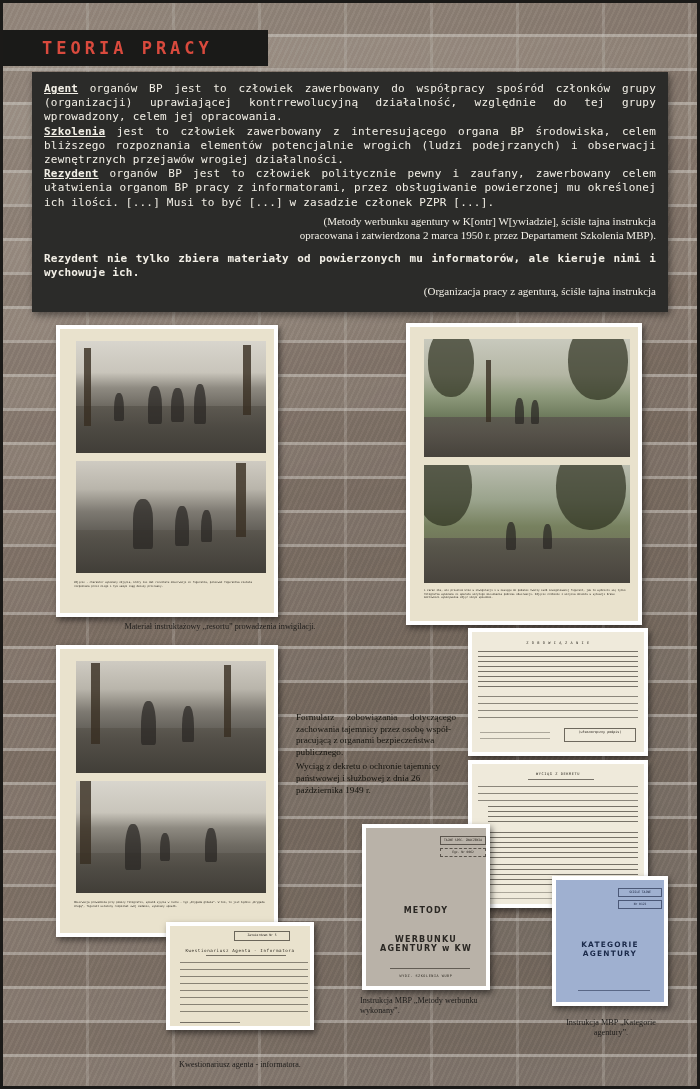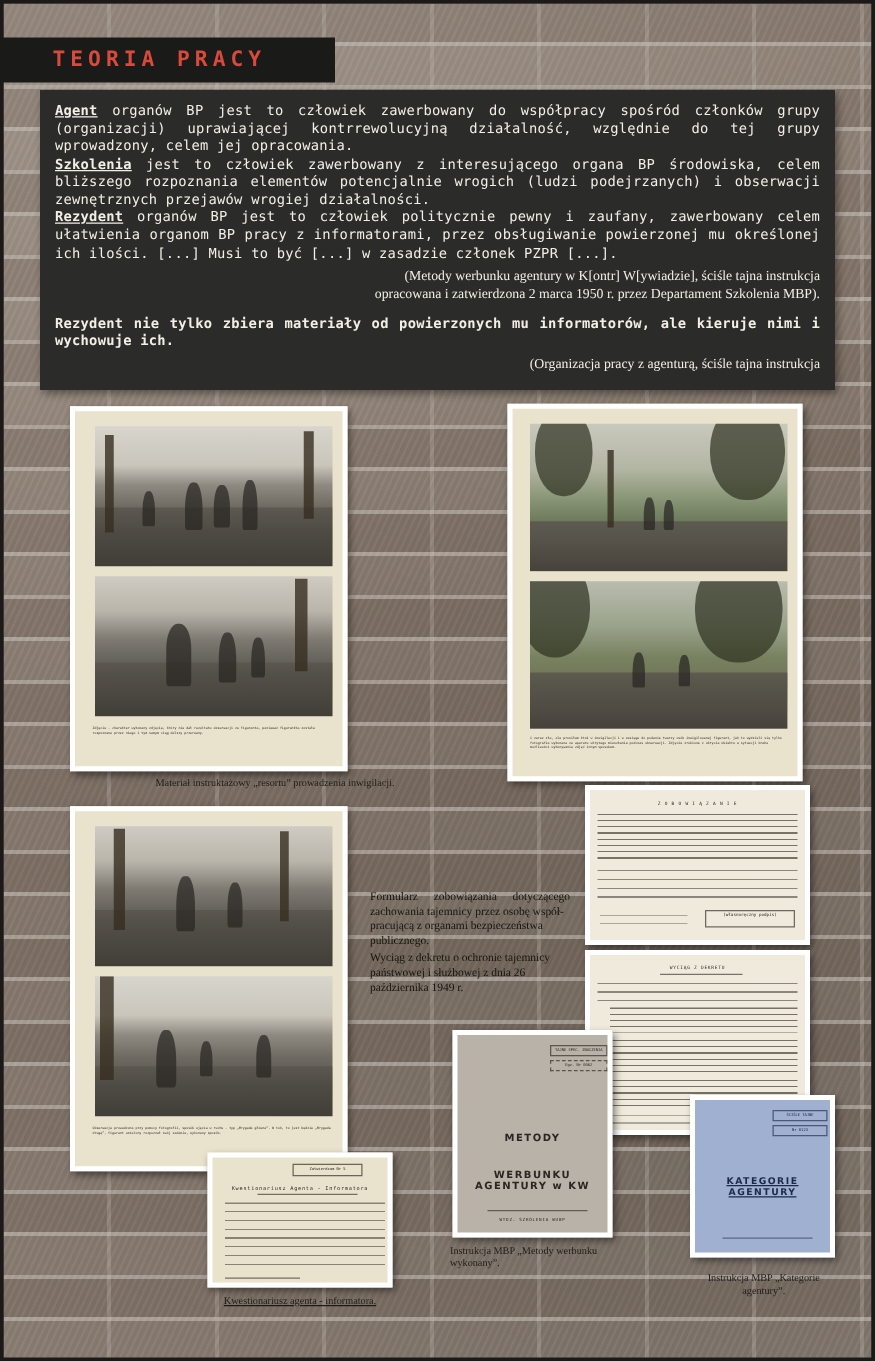--- a/index.html
+++ b/index.html
@@ -386,37 +386,37 @@
   <div class="lines faint" style="left:16px; top:128px; height:10px;"></div>
 </div>
 
 <div class="frame paper" style="left:166px; top:922px; width:148px; height:108px;">
   <div class="stamp-box" style="left:64px; top:5px; width:56px; height:10px; font-size:3px;">Zatwierdzam Nr 5</div>
   <div class="hdr-small" style="top:22px; font-size:4.2px;">Kwestionariusz Agenta - Informatora</div>
   <div class="rule" style="left:36px; top:29px; width:80px;"></div>
   <div class="lines sparse" style="left:10px; top:36px; width:128px; height:54px;"></div>
   <div class="rule" style="left:10px; top:96px; width:60px;"></div>
 </div>
-<div class="caption" style="left:150px; top:1036px; width:180px;text-decoration:underline;">Kwestionariusz agenta - informatora.</div>
+<div class="caption" style="left:150px; top:1060px; width:180px;">Kwestionariusz agenta - informatora.</div>
 
 <div class="frame paper-grey" style="left:362px; top:824px; width:128px; height:166px;">
   <div class="stamp-box" style="left:74px; top:8px; width:46px; height:9px; font-size:3px;">TAJNE SPEC. ZNACZENIA</div>
   <div class="stamp-box" style="left:74px; top:20px; width:46px; height:9px; font-size:3px; border-style:dashed;">
     <span>Egz. Nr</span>
     <span>0062</span>
   </div>
   <div class="cover-title" style="top:78px;">METODY</div>
   <div class="cover-title" style="top:107px;">WERBUNKU AGENTURY w KW</div>
   <div class="rule" style="left:24px; top:140px; width:80px;"></div>
   <div class="hdr-small" style="top:146px; font-size:3.4px;">WYDZ. SZKOLENIA  WUBP</div>
 </div>
 <div class="caption left" style="left:360px; top:996px; width:126px;">Instrukcja MBP „Metody werbunku wykonany”.</div>
 
 <div class="frame paper-blue" style="left:552px; top:876px; width:116px; height:130px;">
   <div class="stamp-box" style="left:62px; top:8px; width:44px; height:9px; font-size:3px; color:#17213c; border-color:rgba(20,30,60,0.6);">ŚCIŚLE TAJNE</div>
   <div class="stamp-box" style="left:62px; top:20px; width:44px; height:9px; font-size:3px; color:#17213c; border-color:rgba(20,30,60,0.6);">
     <span>Nr</span>
     <span>0123</span>
   </div>
-  <div class="cover-title blue" style="top:60px; font-size:7.4px;text-decoration:underline;">KATEGORIE AGENTURY</div>
+  <div class="cover-title blue" style="top:60px; font-size:7.4px;">KATEGORIE AGENTURY</div>
   <div class="rule" style="left:22px; top:110px; width:72px; background:rgba(20,30,60,0.5);"></div>
 </div>
 <div class="caption" style="left:548px; top:1018px; width:126px;">Instrukcja MBP „Kategorie agentury”.</div>
 
 </body></html>

